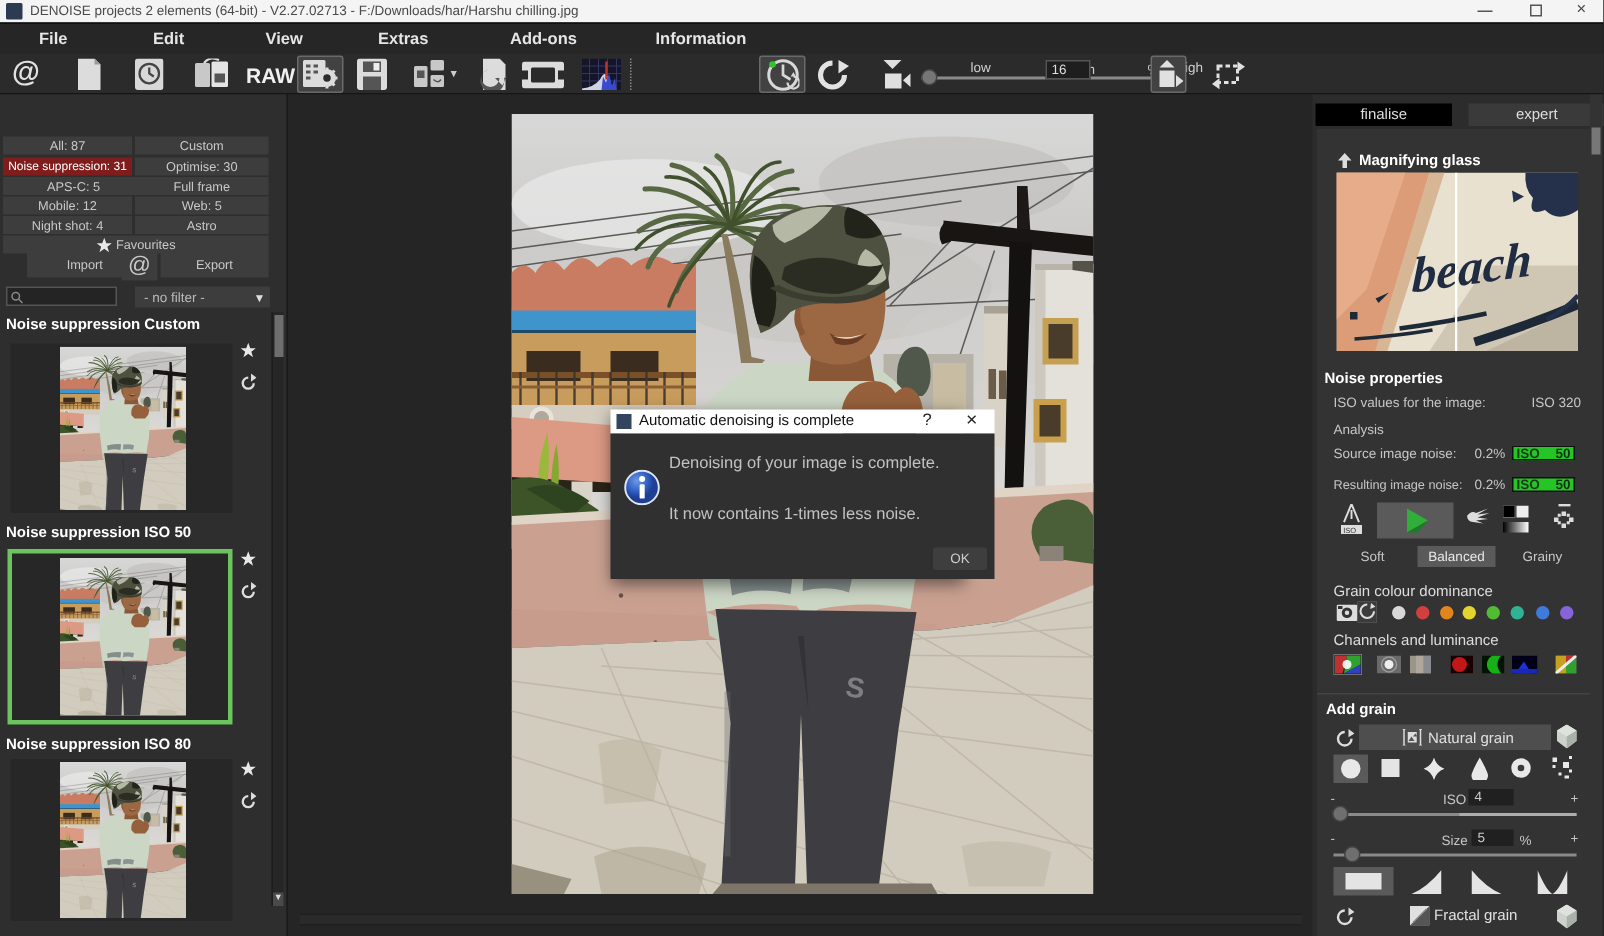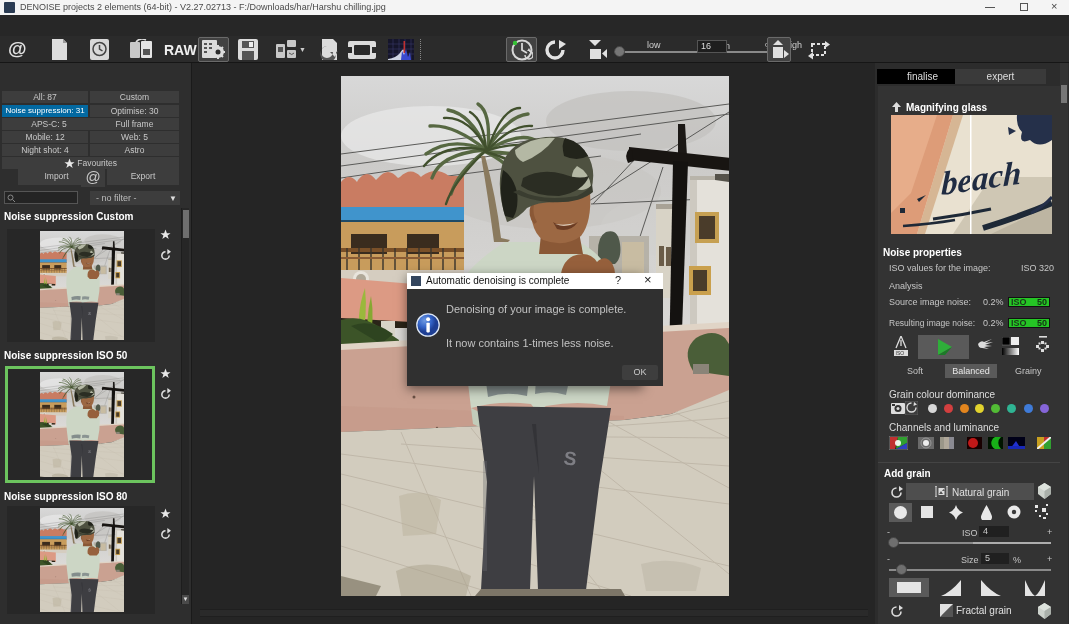--- a/index.html
+++ b/index.html
@@ -26,21 +26,21 @@
 #toolbar .lbl { position:absolute; font-size:9px; color:#cfcfcf;padding-left:36px; }
 #zoominput { position:absolute; left:697px; top:4px; width:30px; height:13px; background:#1e1e1e; border:1px solid #555; color:#ddd; font-size:9px; padding-left:3px; }
 .slider-track { position:absolute; left:614px; top:15px; width:156px; height:2px; background:#8a8a8a; }
 .slider-knob { position:absolute; left:614px; top:10px; width:11px; height:11px; border-radius:50%; background:#767676; border:1px solid #444; }
 
 
 #leftpanel { position:absolute; left:0; top:63px; width:191px; height:561px; background:#2e2e2e; }
 #lp-header { position:absolute; left:0; top:1px; width:191px; height:20px; background:#3a3a3a; border-bottom:1px solid #222; }
 #lp-header .t { position:absolute; left:0; width:100%; top:3px; text-align:center; color:#fff; font-weight:bold; font-size:11px; }
 .pbtn { position:absolute; background:#3d3d3d; color:#c9c9c9; font-size:8.5px; text-align:center; line-height:12px; height:12px; white-space:nowrap; }
-.pbtn.hl2 { background:#0369a1; color:#fff; }
+.pbtn.hl2 { background:#7f1d1d; color:#fff; }
 #lp-search { position:absolute; left:4px; top:128px; width:74px; height:13px; background:#242424; border:1px solid #555; }
 #lp-filter { position:absolute; left:90px; top:128px; width:76px; height:14px; background:#3d3d3d; color:#bbb; font-size:9px; line-height:14px; padding-left:6px; }
 #lp-filterarrow { position:absolute; left:166px; top:128px; width:14px; height:14px; background:#3d3d3d; }
 .lp-sechead { position:absolute; left:4px; color:#fff; font-weight:bold; font-size:10px; }
 .thumbcell { position:absolute; left:7px; width:148px; height:113px; background:#272727; }
 .thumbimg { position:absolute; left:33px; top:2px; width:84px; height:109px; overflow:hidden; }
 .lp-scroll { position:absolute; left:181px; width:8px; background:#262626; border-left:1px solid #1d1d1d; }
 .staricon { position:absolute; left:160px; color:#e8e8e8; font-size:11px; }
 .syncicon { position:absolute; left:160px; color:#e8e8e8; font-size:10px; }
 
@@ -272,20 +272,28 @@
 <div id="app">
 
   <div id="titlebar">
     <div class="ticon"></div>
     <div class="ttext">DENOISE projects 2 elements (64-bit) - V2.27.02713 - F:/Downloads/har/Harshu chilling.jpg</div>
     <div class="wmin"></div>
     <div class="wmax"></div>
     <div class="wclose">×</div>
   </div>
 
+  <div id="menubar">
+    <span style="left:26px">File</span>
+    <span style="left:102px">Edit</span>
+    <span style="left:177px">View</span>
+    <span style="left:252px">Extras</span>
+    <span style="left:340px">Add-ons</span>
+    <span style="left:437px">Information</span>
+  </div>
 
   <div id="toolbar">
     <div style="position:absolute;left:8px;top:2px;font-size:19px;color:#e2e2e2;font-weight:bold;">@</div>
     <svg style="position:absolute;left:50px;top:3px;" width="19" height="21">
         <path d="M2,0 h11 l4,4 v17 h-15 Z" fill="#dcdcdc"></path>
         <path d="M13,0 l4,4 h-4 Z" fill="#9a9a9a"></path>
       </svg>
     <svg style="position:absolute;left:90px;top:3px;" width="19" height="21">
         <rect width="19" height="21" rx="2" fill="#d8d8d8"></rect>
         <circle cx="9.5" cy="10" r="6.5" fill="none" stroke="#444" stroke-width="1.5"></circle>
@@ -473,21 +481,21 @@
 
   <div id="canvas">
     <div id="photo"><svg width="388" height="520">
           <use href="#photo"></use>
         </svg></div>
     <div style="position:absolute;left:8px;top:546px;width:668px;height:8px;background:#2a2a2a;border-top:1px solid #1f1f1f;border-bottom:1px solid #1f1f1f;"></div>
   </div>
 
   <div id="rightpanel">
     <div class="rtab" style="left:2px; background:#000000;">finalise</div>
-    <div class="rtab" style="left:80px; background:#3a3a3a;">expert</div>
+    <div class="rtab" style="left:104px; background:#3a3a3a;">expert</div>
     <div id="rp-inner">
       <svg style="position:absolute;left:13px;top:16px;" width="11" height="10">
           <path d="M5.5,0 l4.5,5 h-3 v5 h-3 v-5 h-3 Z" fill="#ddd"></path>
         </svg>
       <div class="rp-bold" style="left:28px; top:16px;">Magnifying glass</div>
       <div style="position:absolute;left:13px;top:29px;width:161px;height:119px;"><svg width="161" height="119">
             <use href="#magimg"></use>
           </svg></div>
       <div class="rp-bold" style="left:5px; top:161px;">Noise properties</div>
       <div class="rp-txt" style="left:11px; top:177px;">ISO values for the image:</div>

